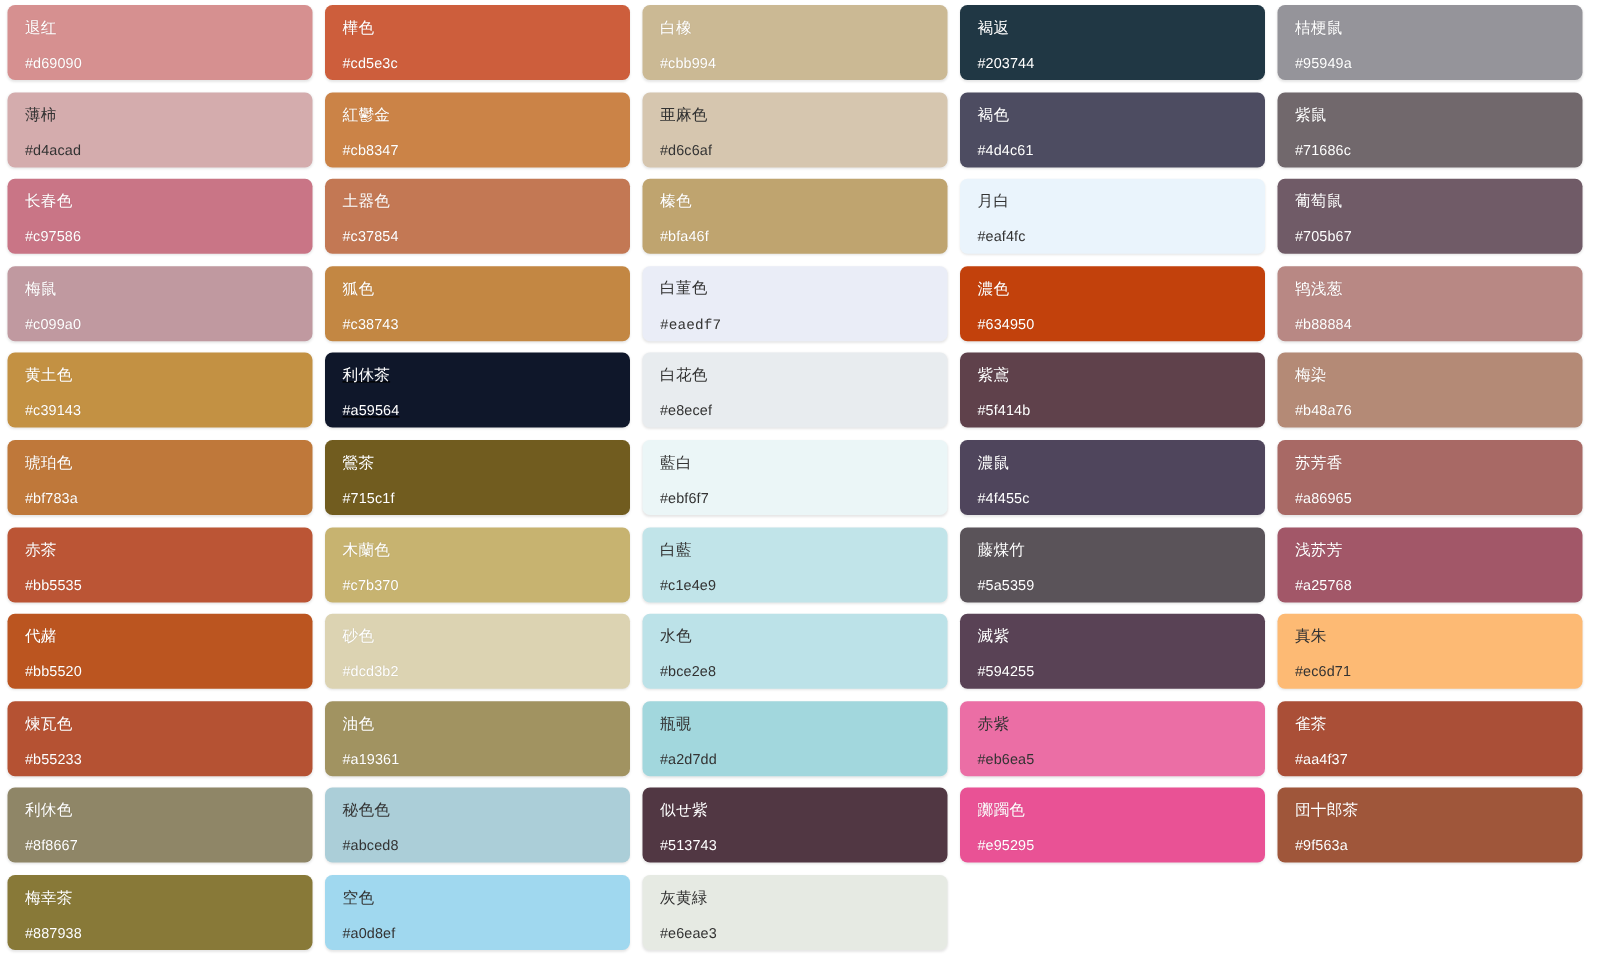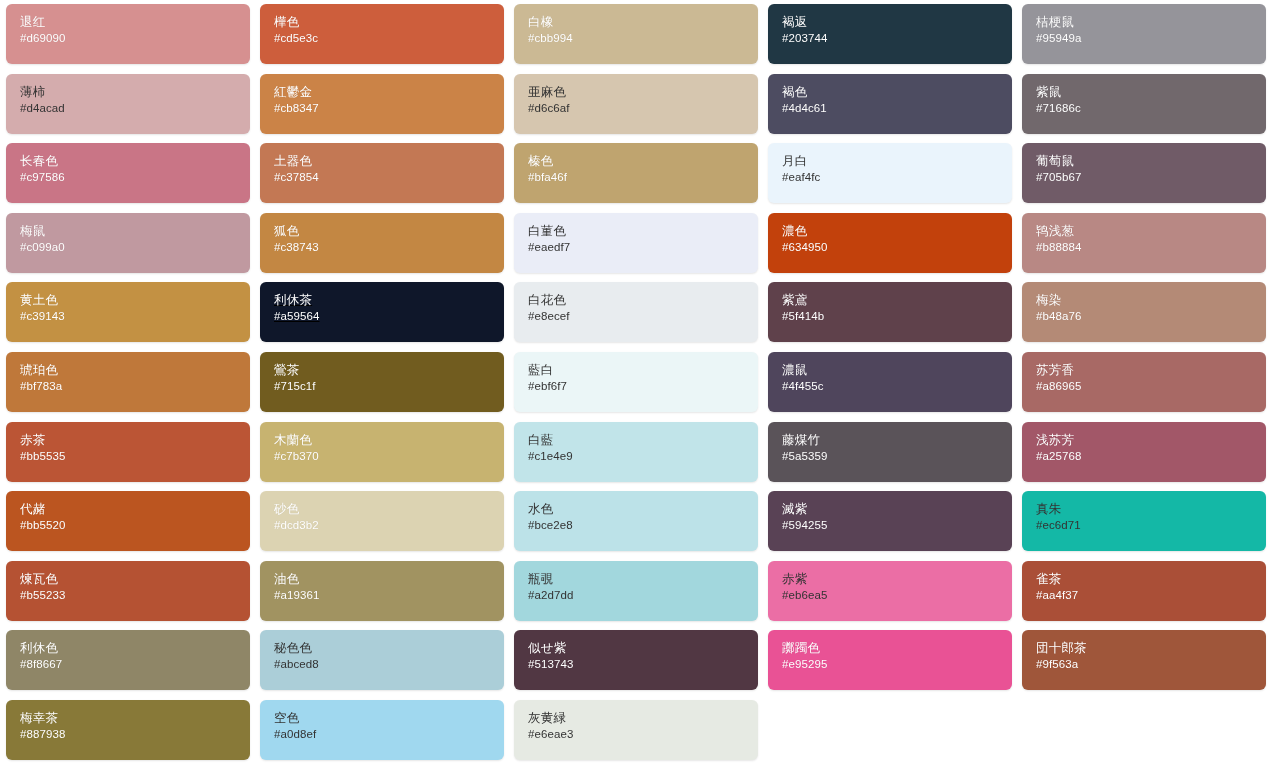--- a/index.html
+++ b/index.html
@@ -41,21 +41,21 @@
     line-height: 15px;
     letter-spacing: 0.2px;
     white-space: nowrap;
   }
   .swatch-hex {
     display: block;
     font-size: 11.5px;
     line-height: 15px;
     letter-spacing: 0.1px;
     white-space: nowrap;
-    margin-top: 1px;
+    margin-top: 14px;
   }
   .light-text .swatch-name,
   .light-text .swatch-hex {
     color: #ffffff;
     text-shadow: 0 0 1px rgba(0,0,0,0.12);
   }
   .dark-text .swatch-name,
   .dark-text .swatch-hex {
     color: #333333;
   }
@@ -125,21 +125,21 @@
     <span class="swatch-hex">#705b67</span>
   </div>
     <div class="swatch light-text" style="background: rgb(192, 153, 160);">
     <span class="swatch-name">梅鼠</span>
     <span class="swatch-hex">#c099a0</span>
   </div>
     <div class="swatch light-text" style="background: rgb(195, 135, 67);">
     <span class="swatch-name">狐色</span>
     <span class="swatch-hex">#c38743</span>
   </div>
-    <div class="swatch dark-text" style="background: rgb(234, 237, 247);">
+    <div class="swatch dark-text" style="background: rgb(234, 237, 247); font-family: Liberation Mono, monospace;">
     <span class="swatch-name">白菫色</span>
     <span class="swatch-hex">#eaedf7</span>
   </div>
     <div class="swatch light-text" style="background: #c2410c;">
     <span class="swatch-name">濃色</span>
     <span class="swatch-hex">#634950</span>
   </div>
     <div class="swatch light-text" style="background: rgb(184, 136, 132);">
     <span class="swatch-name">鸨浅葱</span>
     <span class="swatch-hex">#b88884</span>
@@ -213,21 +213,21 @@
     <span class="swatch-hex">#dcd3b2</span>
   </div>
     <div class="swatch dark-text" style="background: rgb(188, 226, 232);">
     <span class="swatch-name">水色</span>
     <span class="swatch-hex">#bce2e8</span>
   </div>
     <div class="swatch light-text" style="background: rgb(89, 66, 85);">
     <span class="swatch-name">滅紫</span>
     <span class="swatch-hex">#594255</span>
   </div>
-    <div class="swatch dark-text" style="background: #14b8a6;">
+    <div class="swatch dark-text" style="background: #fdba74;">
     <span class="swatch-name">真朱</span>
     <span class="swatch-hex">#ec6d71</span>
   </div>
     <div class="swatch light-text" style="background: rgb(181, 82, 51);">
     <span class="swatch-name">煉瓦色</span>
     <span class="swatch-hex">#b55233</span>
   </div>
     <div class="swatch light-text" style="background: rgb(161, 147, 97);">
     <span class="swatch-name">油色</span>
     <span class="swatch-hex">#a19361</span>

